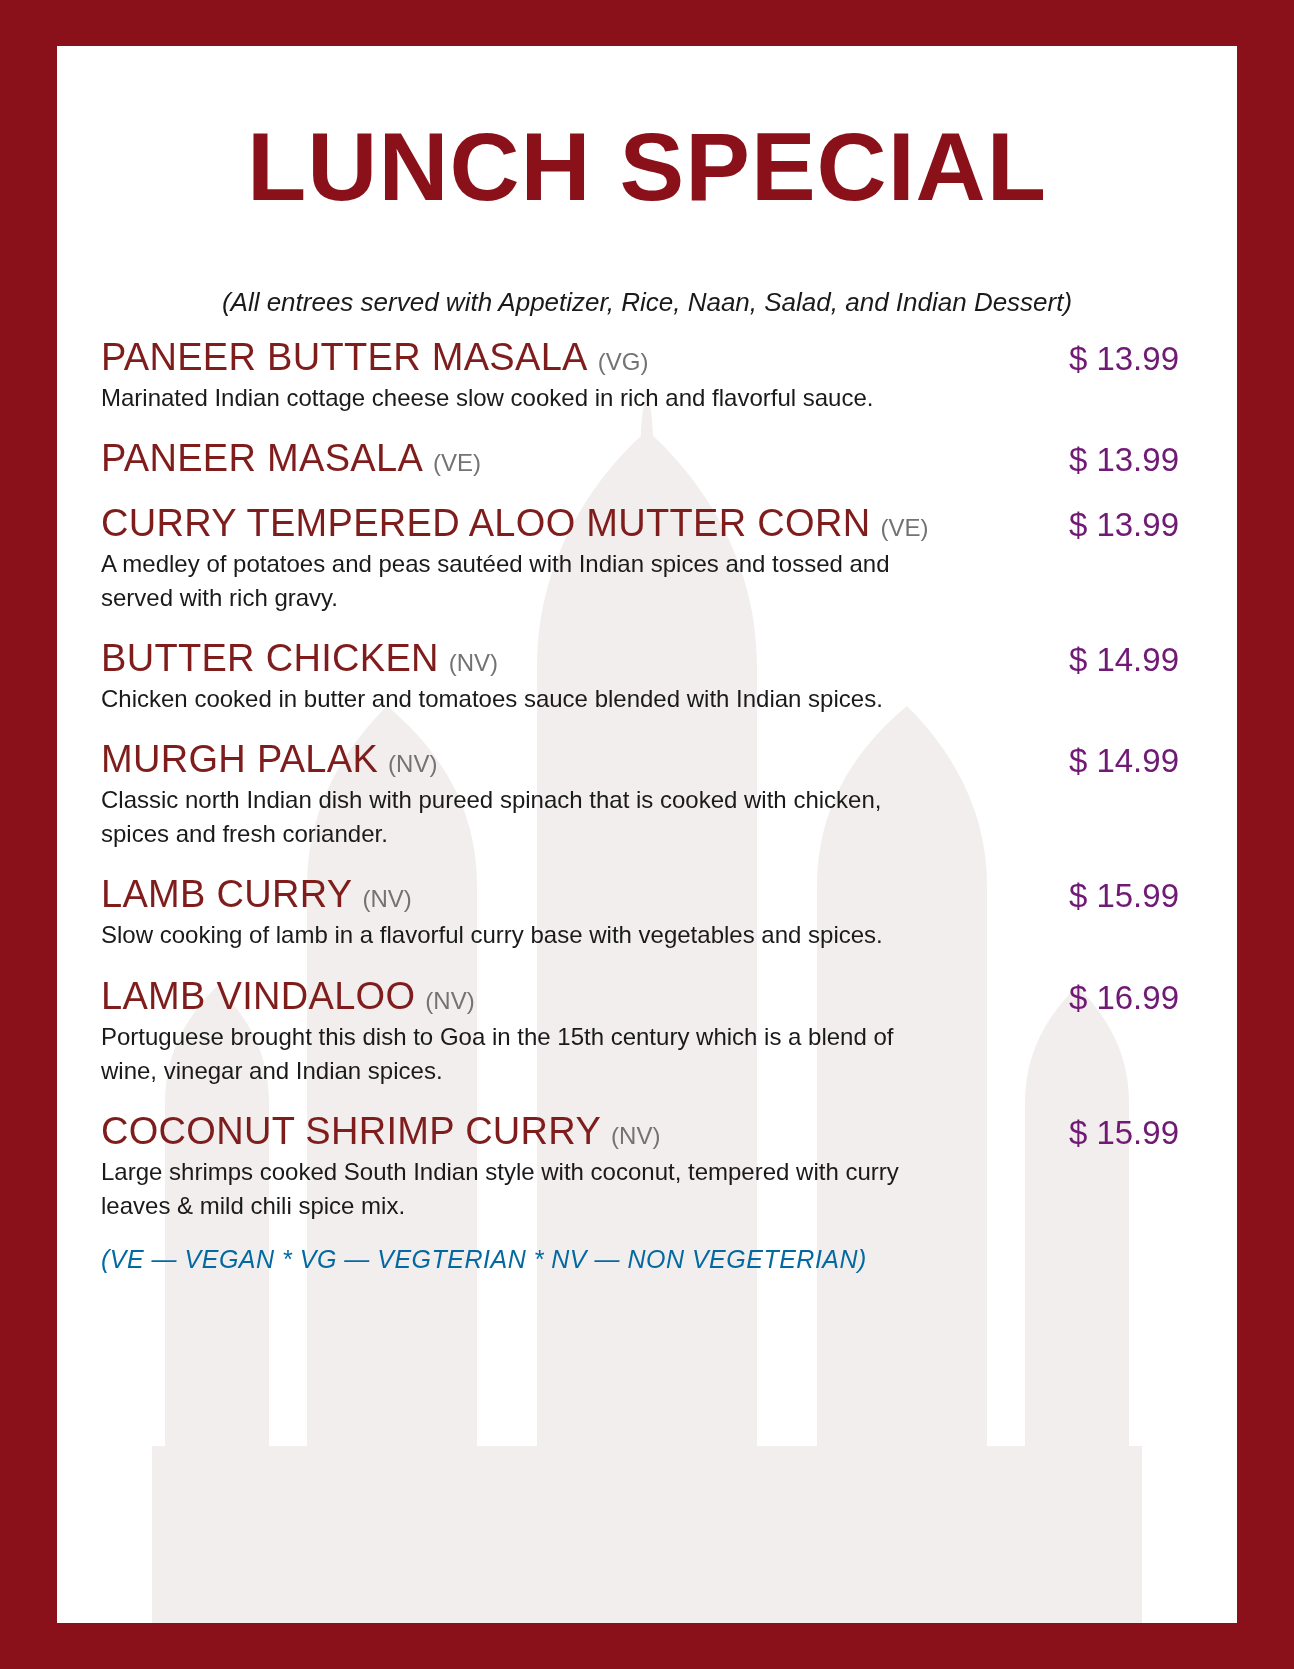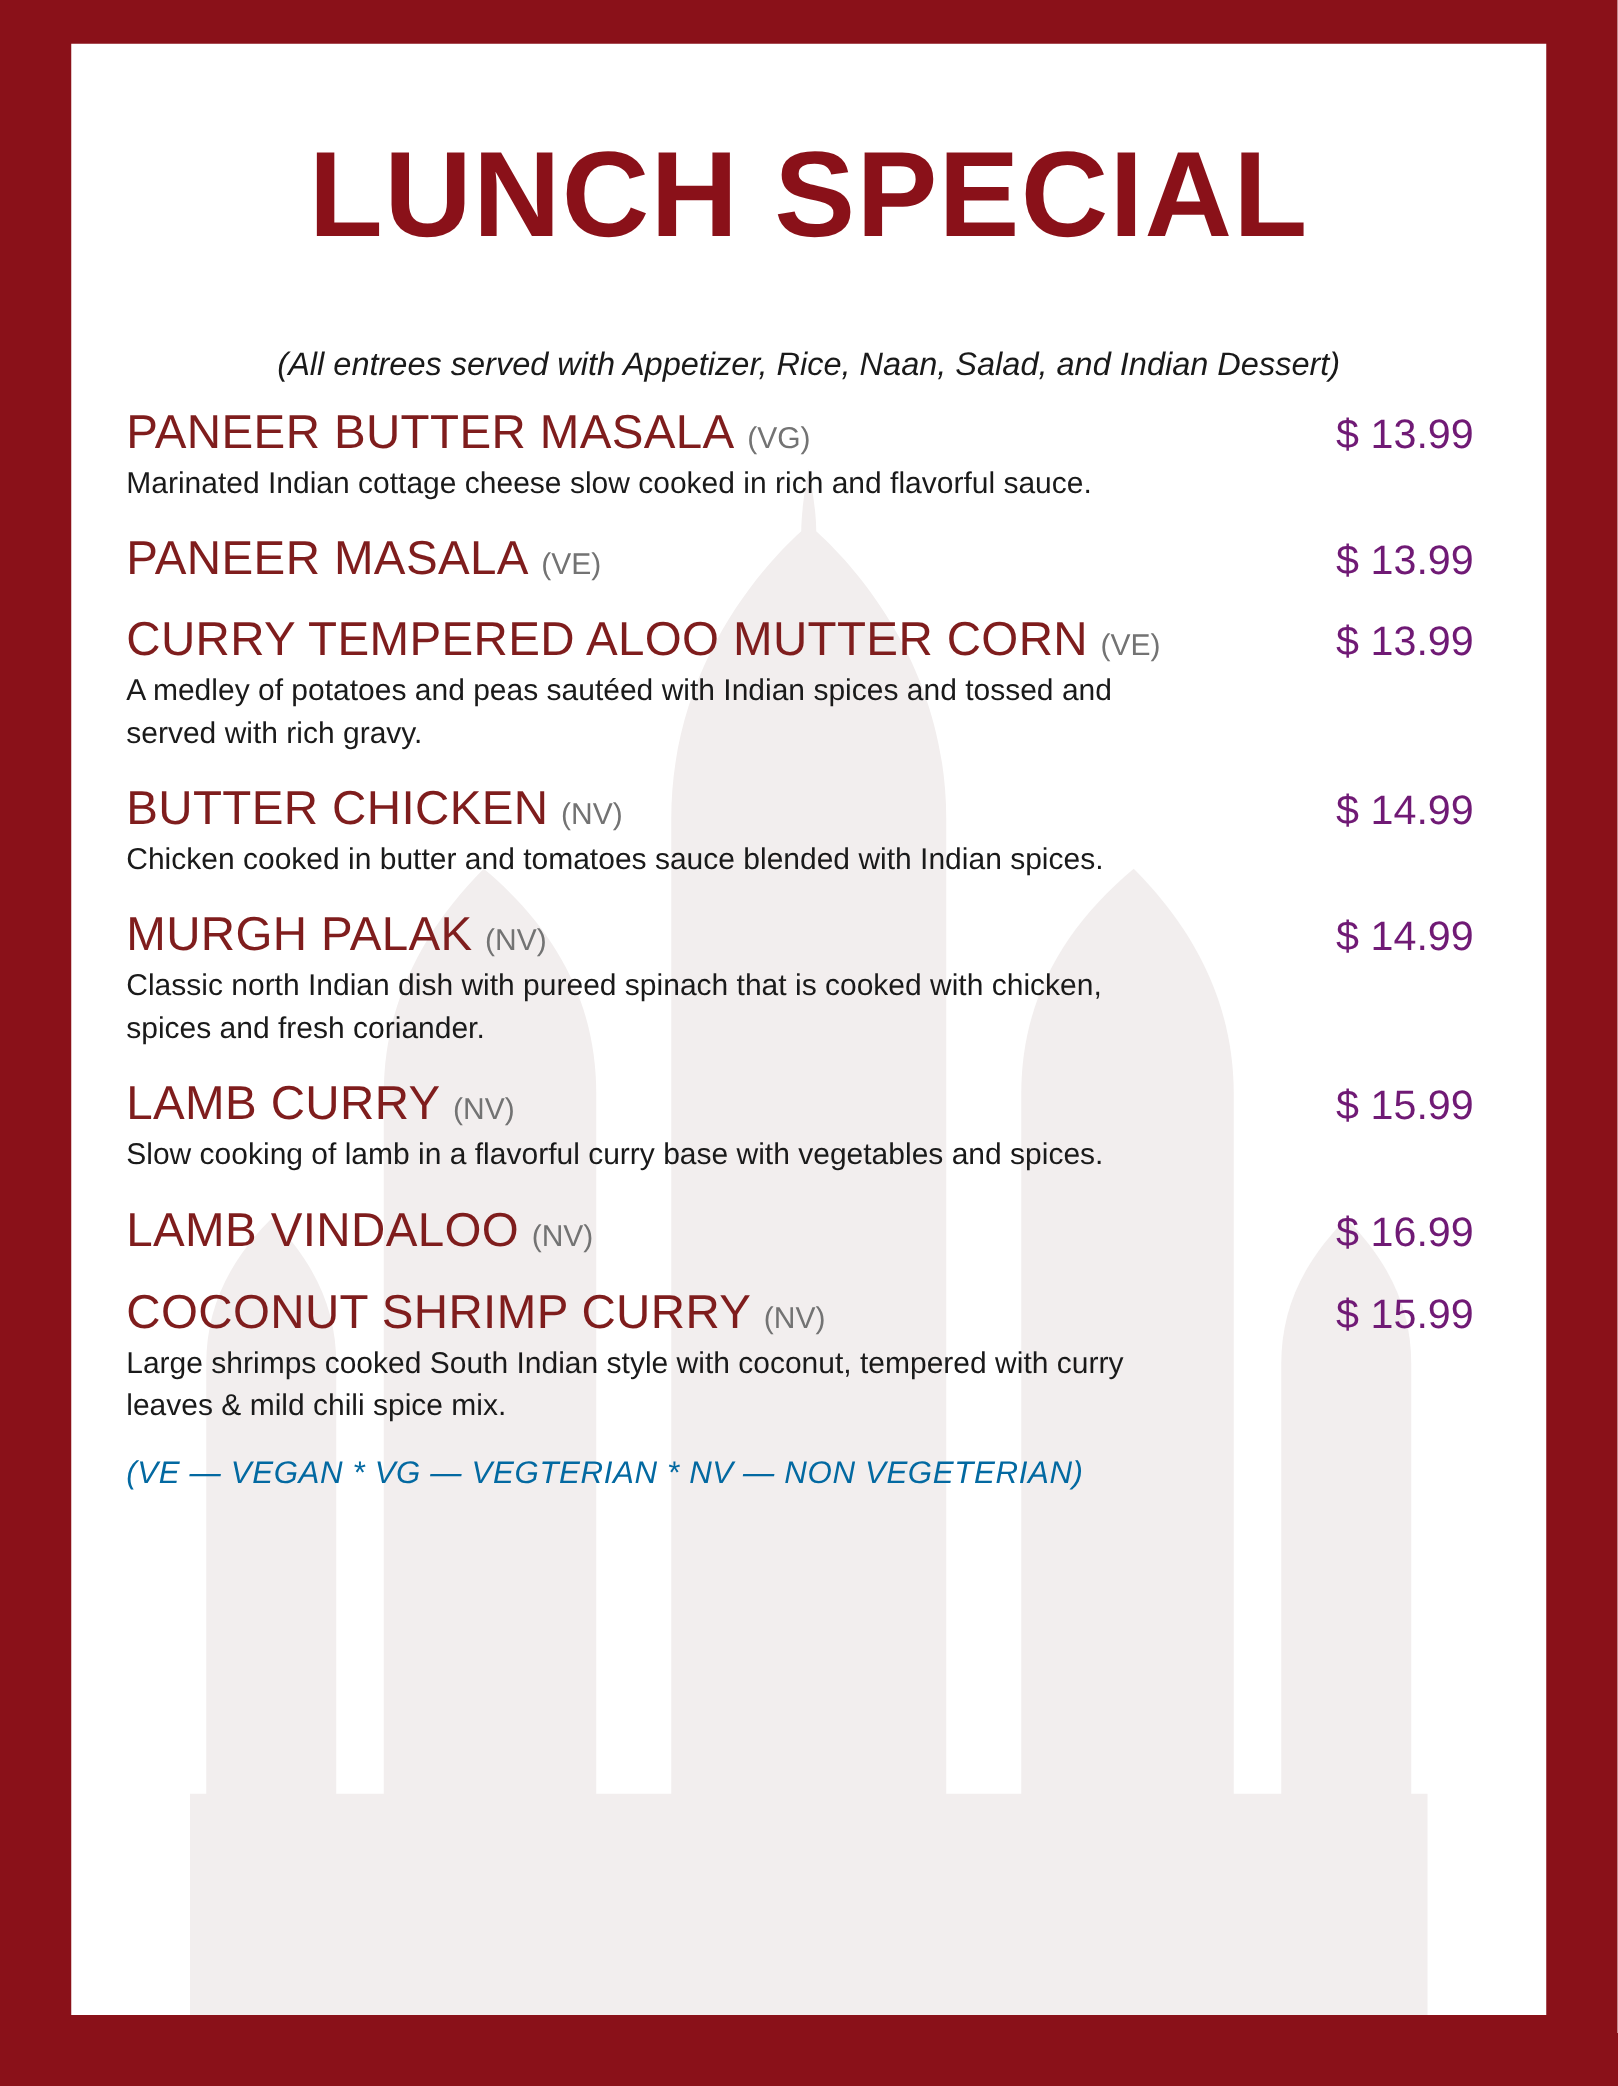--- a/index.html
+++ b/index.html
@@ -9,21 +9,21 @@
   body {
     width: 1294px;
     height: 1669px;
     background: #8a1119;
     font-family: "Liberation Sans", sans-serif;
     overflow: hidden;
   }
   .menu-card {
     position: absolute;
     left: 57px;
-    top: 35px;
+    top: 46px;
     width: 1180px;
     height: 1577px;
     background: #ffffff;
     overflow: hidden;
   }
   
   .watermark {
     position: absolute;
     left: 0;
     top: 300px;
@@ -208,20 +208,21 @@
       </div>
 
       <div class="item">
         <div class="item-head">
           <div class="item-title-wrap">
             <span class="item-name">LAMB VINDALOO</span>
             <span class="item-tag">(NV)</span>
           </div>
           <span class="item-price">$ 16.99</span>
         </div>
+        <div class="item-desc">Portuguese brought this dish to Goa in the 15th century which is a blend of wine, vinegar and Indian  spices.</div>
       </div>
 
       <div class="item">
         <div class="item-head">
           <div class="item-title-wrap">
             <span class="item-name">COCONUT SHRIMP CURRY</span>
             <span class="item-tag">(NV)</span>
           </div>
           <span class="item-price">$ 15.99</span>
         </div>

